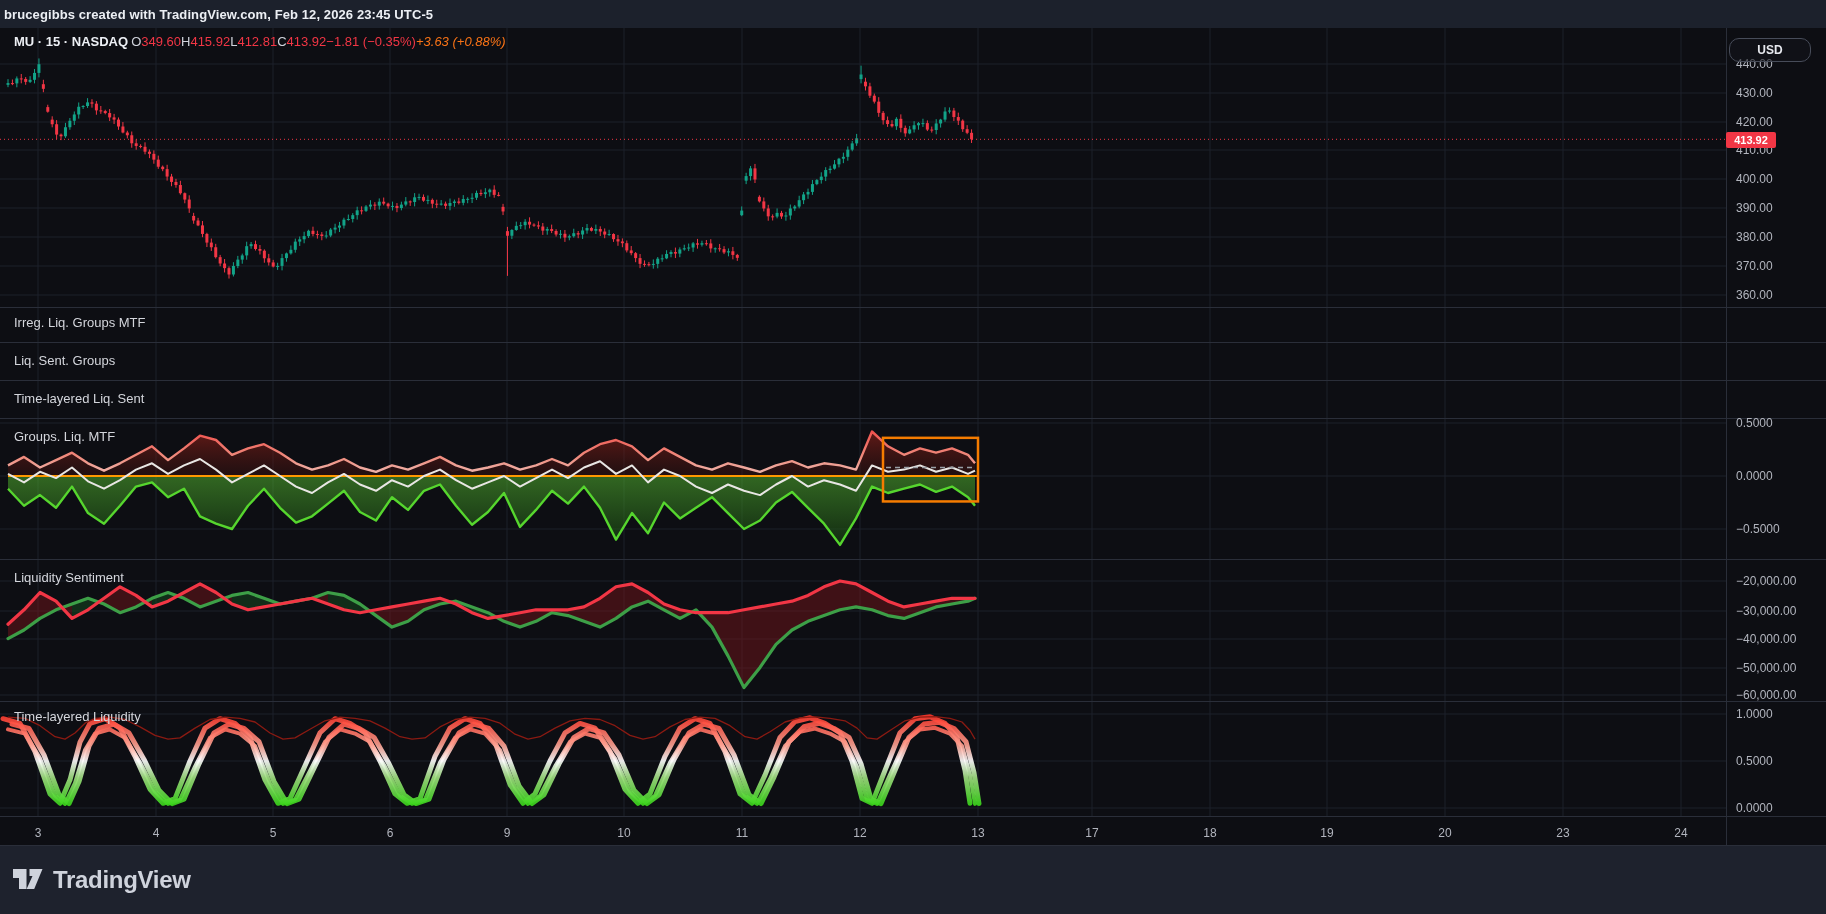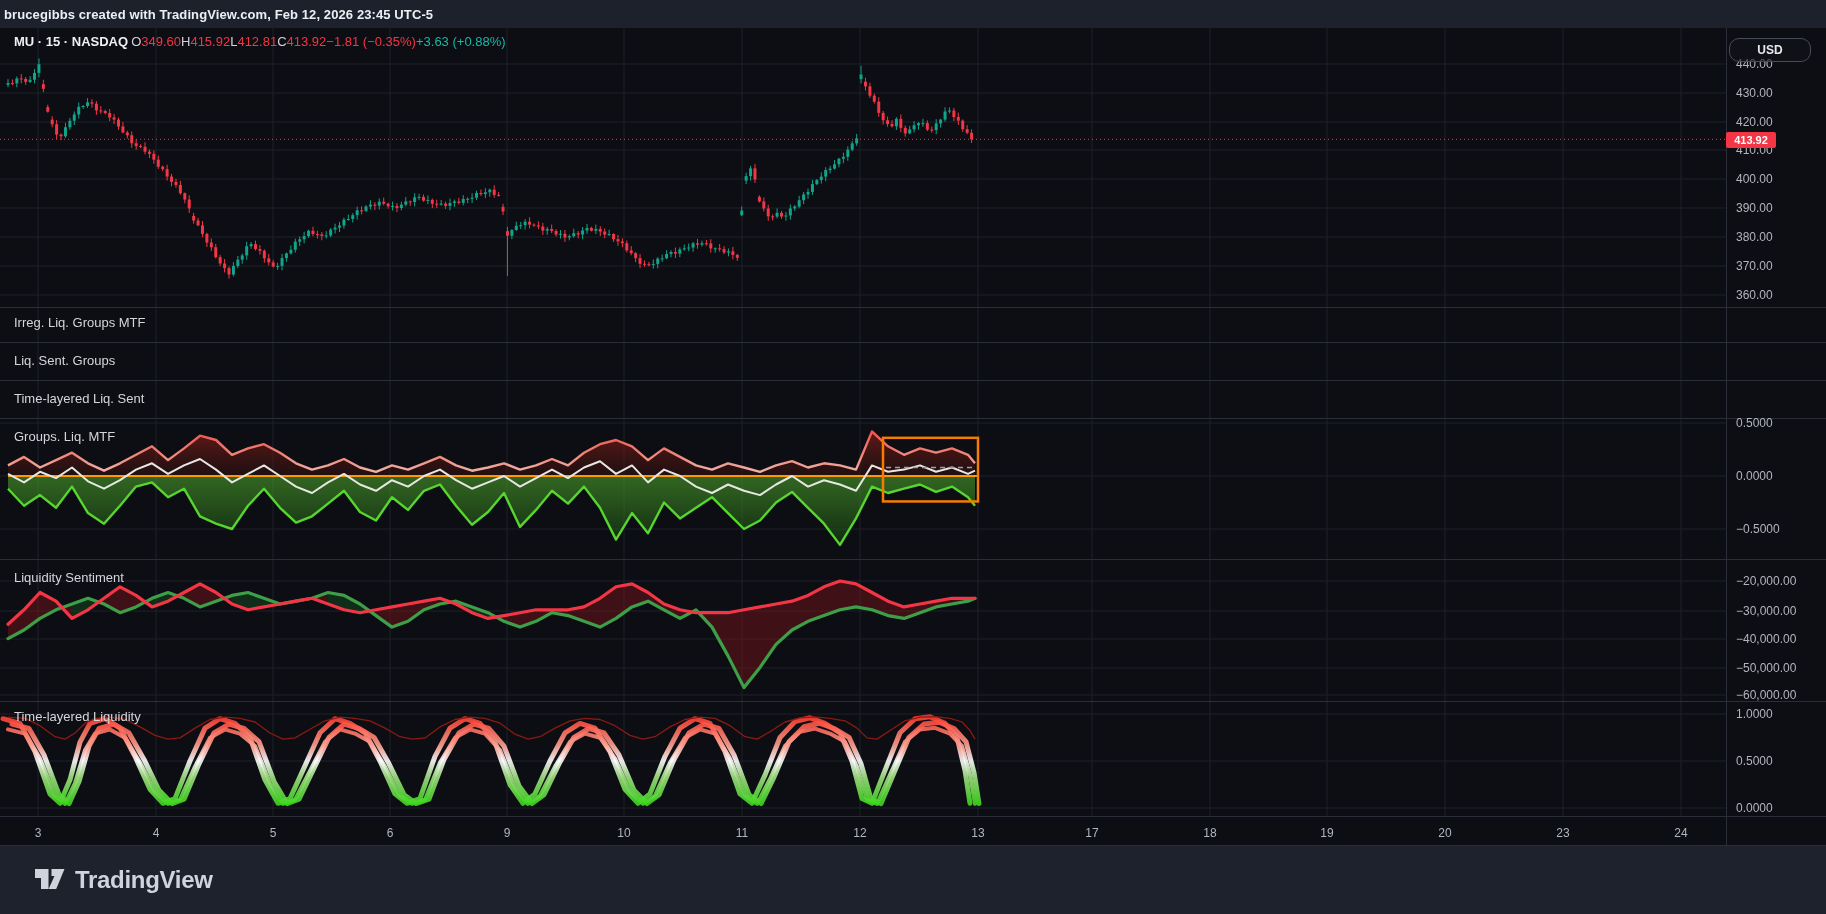--- a/index.html
+++ b/index.html
@@ -10,30 +10,30 @@
           display:flex;align-items:center;padding-left:4px;}
   .topbar span{color:#eceff4;font-size:13px;font-weight:700;letter-spacing:.1px;}
   #chart-svg{position:absolute;left:0;top:0;}
   #chart-svg text{font-family:"Liberation Sans",sans-serif;font-size:12px;fill:#b2b5be;}
   .legend{position:absolute;left:14px;top:33px;height:16px;display:flex;align-items:center;
           gap:0;font-size:13px;color:#d1d4dc;white-space:nowrap;}
   .legend .sym{color:#eceff4;font-weight:600;margin-right:3px;cursor:pointer;}
   .legend .pair i{font-style:normal;color:#d1d4dc;}
   .legend .pair b{font-weight:400;color:#f23645;}
   .legend .chg-red{color:#f23645;}
-  .legend .chg-green{color:#14b8a6;}
+  .legend .chg-green{color:#f97316;font-style:italic;}
   .pane-label{position:absolute;left:14px;font-size:13px;font-weight:400;color:#d4d6dc;cursor:pointer;}
   .usd-btn{position:absolute;left:1729px;top:38px;width:82px;height:24px;border:1px solid #474c59;
            border-radius:10px;color:#e6e8ee;font-size:12px;font-weight:600;display:flex;
            align-items:center;justify-content:center;background:rgba(18,20,27,.6);cursor:pointer;}
   .price-badge{position:absolute;left:1726px;top:132px;width:50px;height:16px;background:#f23645;
            border-radius:2px;color:#fff;font-size:11px;font-weight:700;display:flex;
            align-items:center;justify-content:center;}
   .footer{position:absolute;left:0;top:846px;width:1826px;height:68px;background:#1e222d;
-          display:flex;align-items:center;padding-left:34px;}
+          display:flex;align-items:center;padding-left:12px;}
   .footer .brand{color:#cfd3dc;font-size:24px;font-weight:700;letter-spacing:-.3px;margin-left:9px;}
 </style>
 </head>
 <body>
 
 <div class="app">
 
   <div class="topbar">
     <span>brucegibbs created with TradingView.com, Feb 12, 2026 23:45 UTC-5</span>
   </div>

